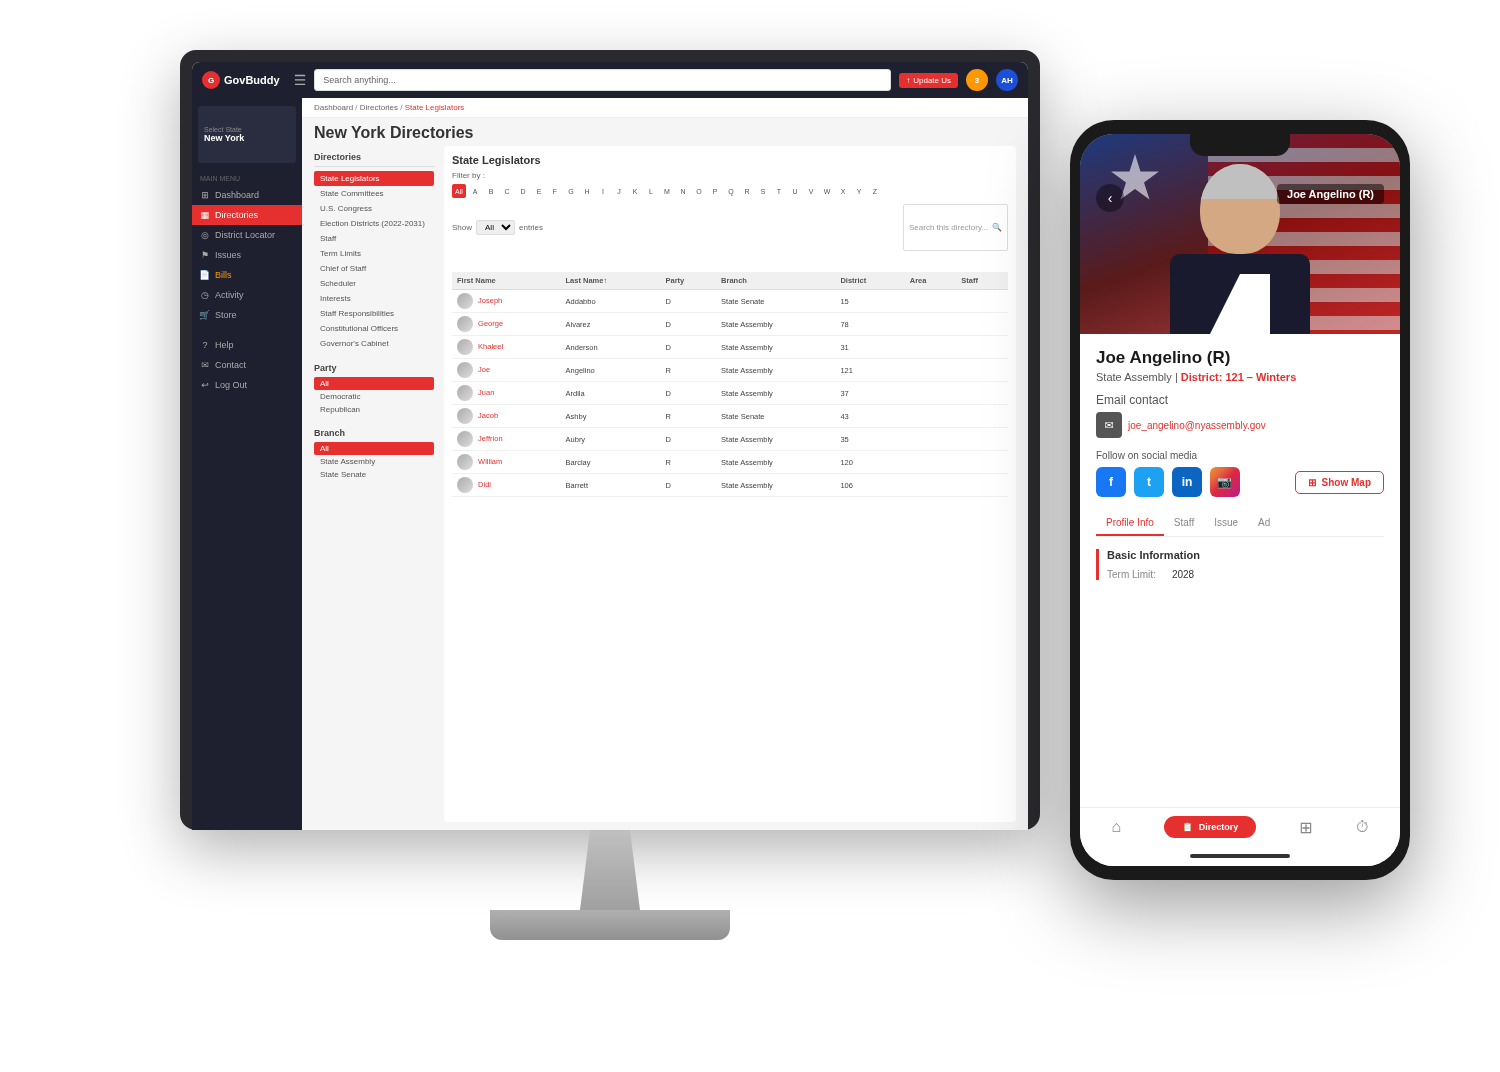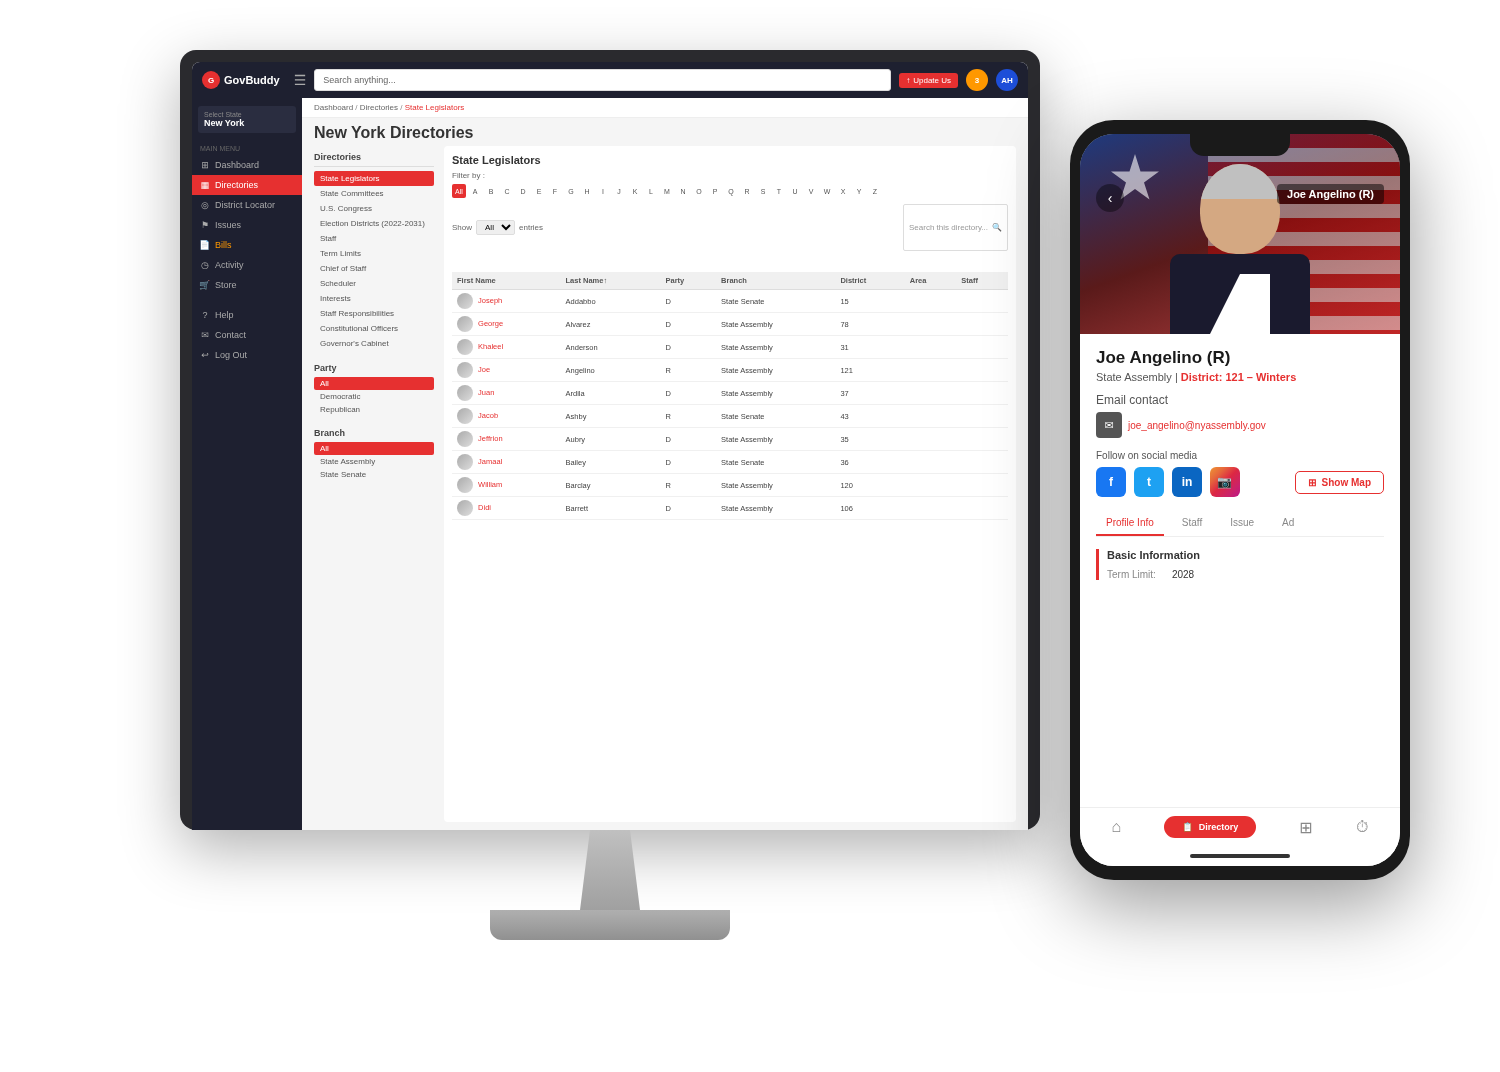--- a/index.html
+++ b/index.html
@@ -171,21 +171,21 @@
       background: #1e2030;
       color: white;
       flex-shrink: 0;
       padding: 8px 0;
     }
 
     .state-selector {
       background: #2a2d40;
       margin: 0 6px 8px 6px;
       border-radius: 3px;
-      padding: 5px 6px;
+      padding: 20px 6px;
       font-size: 8px;
     }
 
     .state-label {
       color: #888;
       font-size: 7px;
     }
 
     .state-name {
       color: white;
@@ -685,21 +685,21 @@
       border-radius: 5px;
       font-size: 10px;
       font-weight: 600;
       margin-left: auto;
     }
 
     .profile-tabs {
       display: flex;
       border-bottom: 1px solid #eee;
       margin-bottom: 12px;
-      gap: 8px;
+      gap: 0;
     }
 
     .profile-tab {
       padding: 6px 10px;
       font-size: 10px;
       color: #888;
       cursor: pointer;
       border-bottom: 2px solid transparent;
     }
 
@@ -1050,32 +1050,20 @@
       <td class="td-name">Aubry</td>
       <td>D</td>
       <td>State Assembly</td>
       <td>35</td>
       <td></td>
       <td></td>
     </tr>
                       <tr>
       <td>
         <span style="display:inline-block;width:16px;height:16px;border-radius:50%;background:linear-gradient(135deg,#aaa,#ddd);vertical-align:middle;margin-right:3px;"></span>
-        <span class="td-name">Jamaal</span>
-      </td>
-      <td class="td-name">Bailey</td>
-      <td>D</td>
-      <td>State Senate</td>
-      <td>36</td>
-      <td></td>
-      <td></td>
-    </tr>
-                      <tr>
-      <td>
-        <span style="display:inline-block;width:16px;height:16px;border-radius:50%;background:linear-gradient(135deg,#aaa,#ddd);vertical-align:middle;margin-right:3px;"></span>
         <span class="td-name">William</span>
       </td>
       <td class="td-name">Barclay</td>
       <td>R</td>
       <td>State Assembly</td>
       <td>120</td>
       <td></td>
       <td></td>
     </tr>
                       <tr>

